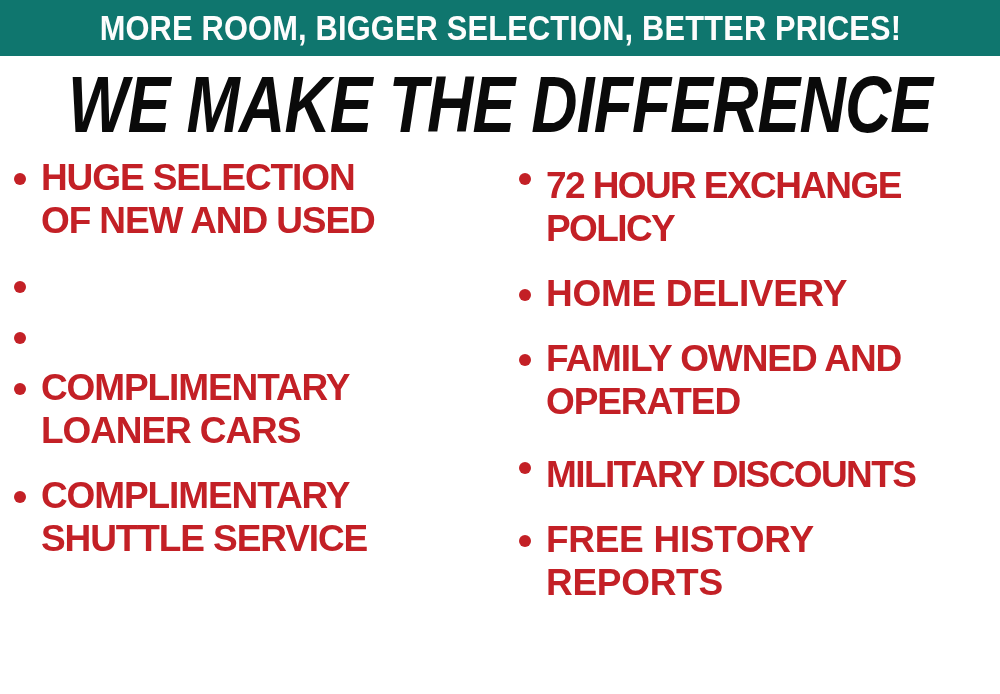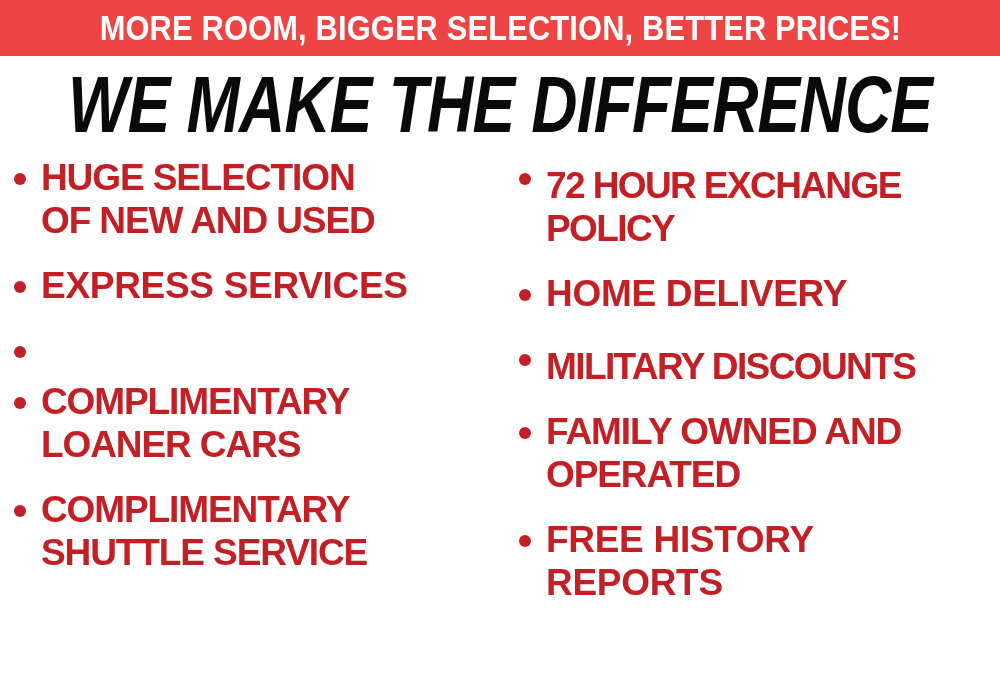--- a/index.html
+++ b/index.html
@@ -15,21 +15,21 @@
     position: relative;
   }
 
   
   .banner {
     position: absolute;
     left: 0;
     top: 0;
     width: 1000px;
     height: 56px;
-    background: #ef4444;
+    background: #0f766e;
     display: flex;
     align-items: center;
     justify-content: center;
     overflow: hidden;
   }
   .banner-text {
     color: #fdfdfd;
     font-family: "Liberation Sans", sans-serif;
     font-weight: bold;
     font-size: 35px;
@@ -126,21 +126,20 @@
   <div class="col col-left">
 
     <div class="bullet-item">
       <span class="dot"></span>
       <span class="bullet-text tight">HUGE SELECTION
 OF NEW AND USED</span>
     </div>
 
     <div class="bullet-item">
       <span class="dot"></span>
-      <span class="bullet-text">EXPRESS SERVICES</span>
     </div>
 
     <div class="bullet-item">
       <span class="dot"></span>
     </div>
 
     <div class="bullet-item">
       <span class="dot"></span>
       <span class="bullet-text tight">COMPLIMENTARY
 LOANER CARS</span>
@@ -163,27 +162,27 @@
     </div>
 
     <div class="bullet-item">
       <span class="dot"></span>
       <span class="bullet-text">HOME DELIVERY</span>
     </div>
 
 
     <div class="bullet-item">
       <span class="dot"></span>
-      <span class="bullet-text tighter">MILITARY DISCOUNTS</span>
+      <span class="bullet-text tight">FAMILY OWNED AND
+OPERATED</span>
     </div>
 
     <div class="bullet-item">
       <span class="dot"></span>
-      <span class="bullet-text tight">FAMILY OWNED AND
-OPERATED</span>
+      <span class="bullet-text tighter">MILITARY DISCOUNTS</span>
     </div>
 
     <div class="bullet-item">
       <span class="dot"></span>
       <span class="bullet-text">FREE HISTORY
 REPORTS</span>
     </div>
 
   </div>
 

